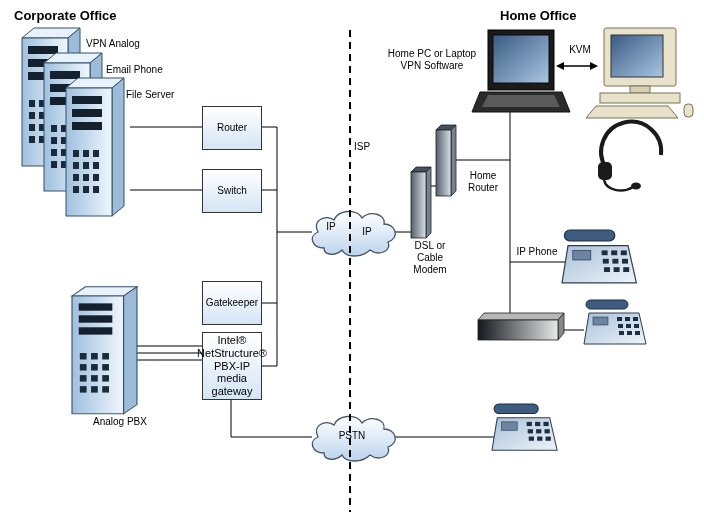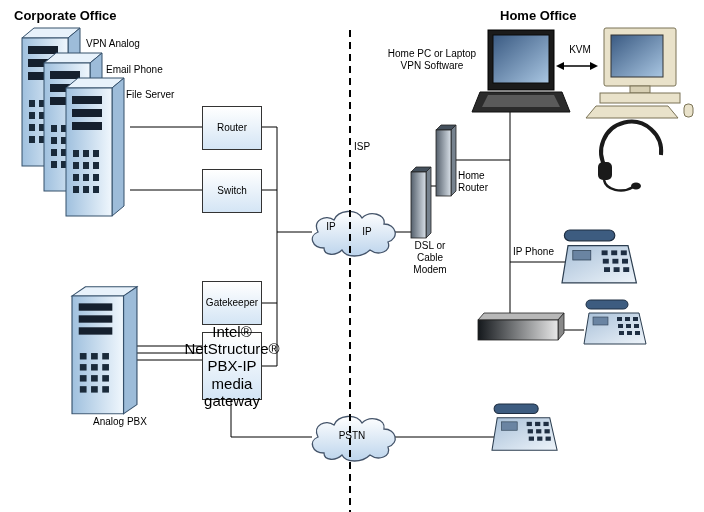--- a/index.html
+++ b/index.html
@@ -1,26 +1,26 @@
 <!DOCTYPE html>
 <html><head>
 <meta charset="utf-8">
 <style>
   html,body{margin:0;padding:0;background:#fff;}
   .stage{position:relative;width:704px;height:512px;background:#ffffff;overflow:hidden;
          font-family:"Liberation Sans",sans-serif;color:#000;}
   .stage svg{position:absolute;left:0;top:0;}
-  .lbl{position:absolute;font-size:10px;line-height:1.2;white-space:pre-line;}
+  .lbl{position:absolute;font-size:10px;line-height:1.2;white-space:pre-line;text-align:center;}
   .title{font-size:13px;font-weight:bold;white-space:nowrap;}
   .c{text-align:center;}
   .nbox{position:absolute;box-sizing:border-box;border:1px solid #333;
         background:linear-gradient(180deg,#ffffff,#d4e5f5);
         display:flex;align-items:center;justify-content:center;text-align:center;
         font-size:10px;white-space:pre-line;line-height:1.15;}
-  .nbox.small{font-size:15px;}
+  .nbox.small{font-size:11px;}
 </style>
 </head>
 <body>
 
 <div class="stage">
 
   <svg width="704" height="512" viewBox="0 0 704 512">
     <defs>
       <linearGradient id="gTower" x1="0" y1="0" x2="1" y2="0">
         <stop offset="0" stop-color="#9fc0de"></stop>

